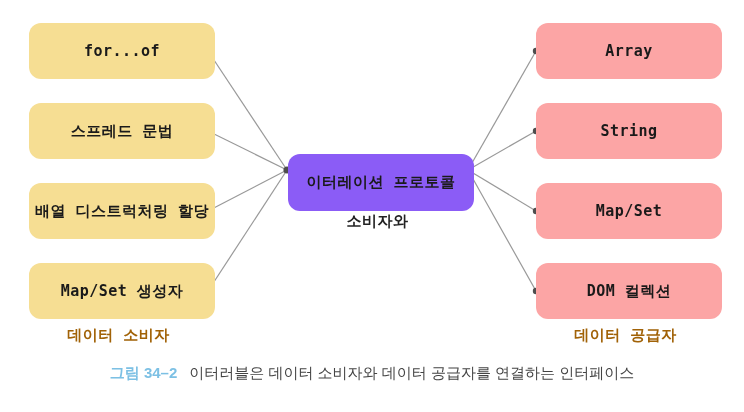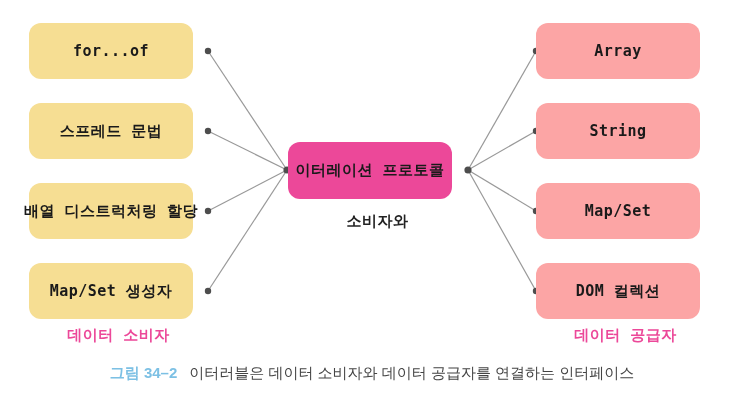--- a/index.html
+++ b/index.html
@@ -17,53 +17,53 @@
   }
   .edges-layer {
     position: absolute;
     left: 0;
     top: 0;
     width: 744px;
     height: 412px;
   }
   .node {
     position: absolute;
-    width: 164px;
+    width: 186px;
     height: 56px;
     border-radius: 12px;
     display: flex;
     align-items: center;
     justify-content: center;
     font-family: "DejaVu Sans Mono", monospace;
     font-weight: bold;
     font-size: 15px;
     color: #1a1a1a;
     letter-spacing: 0.5px;
     white-space: nowrap;
   }
   .node-consumer { background: #f6de93; left: 29px; }
   .node-provider { background: #fca5a5; left: 536px; }
   .node-center {
-    background: #ec4899;
+    background: #8b5cf6;
     left: 288px;
-    top: 142px;
+    top: 154px;
     height: 57px;
   }
   .row-1 { top: 23px; }
   .row-2 { top: 103px; }
   .row-3 { top: 183px; }
   .row-4 { top: 263px; }
   .group-label {
     position: absolute;
     width: 179px;
     text-align: center;
     font-family: "DejaVu Sans Mono", monospace;
     font-weight: bold;
     font-size: 15px;
-    color: #ec4899;
+    color: #a16207;
     top: 326px;
     letter-spacing: 0.5px;
     white-space: nowrap;
   }
   .group-label-left { left: 29px; }
   .group-label-right { left: 536px; text-align: center; }
   .center-sublabel {
     position: absolute;
     left: 288px;
     top: 212px;

